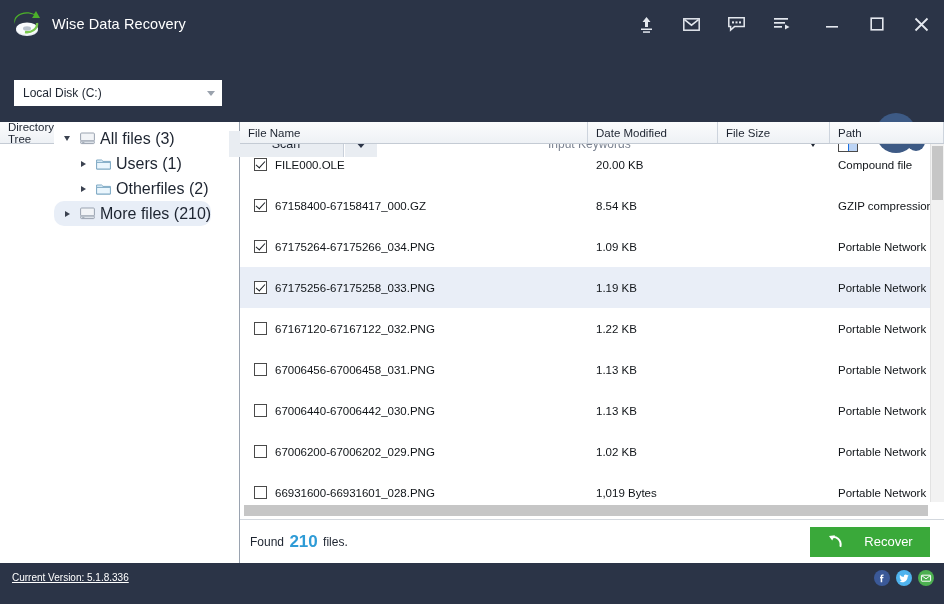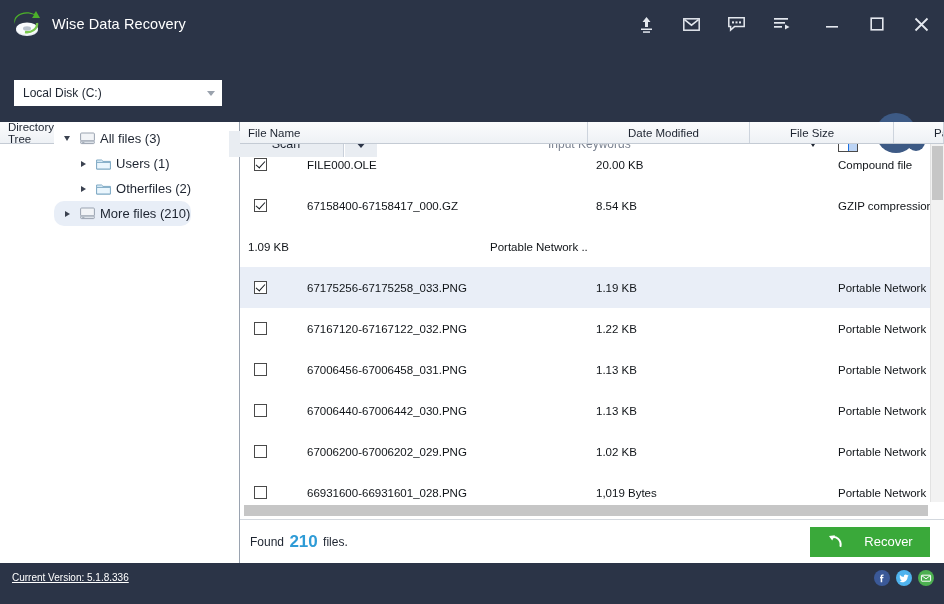--- a/index.html
+++ b/index.html
@@ -124,21 +124,21 @@
     border-right: 1px solid #9aa3b0;
     display: flex; 
   }
   .sidebar-head {
     height: 22px; flex: 0 0 22px;
     background: linear-gradient(#fbfcfd,#eef1f5);
     border-bottom: 1px solid #c4cbd4;
     display: flex; align-items: center;
     padding-left: 8px; font-size: 11.5px; color: #1d2430;
   }
-  .tree { padding-top: 4px; font-size: 13px; color: #1d2430; }
+  .tree { padding-top: 4px; font-size: 16px; color: #1d2430; }
   .tree-row {
     height: 25px; display: flex; align-items: center;
     cursor: pointer; user-select: none;
   }
   .tree-row.selected { background: #e8eef7; border-radius: 10px; }
   .tw { width: 18px; display: flex; align-items: center; justify-content: center; }
   .tw .arw-r {
     width: 0; height: 0;
     border-top: 3.6px solid transparent;
     border-bottom: 3.6px solid transparent;
@@ -154,40 +154,39 @@
   .tree-label { padding-left: 2px; }
 
   
   .filelist { flex: 1; display: flex; flex-direction: column; min-width: 0; background: #ffffff; }
   .lv-head {
     height: 22px; flex: 0 0 22px;
     background: linear-gradient(#fbfcfd,#eef1f5);
     border-bottom: 1px solid #c4cbd4;
     display: flex; font-size: 11.5px; color: #1d2430;
     position: relative;
-    gap: 32px;
   }
   .lv-head .col {
     display: flex; align-items: center; padding-left: 8px;
     border-right: 1px solid #cdd4dd; cursor: pointer; overflow: hidden;
   }
   .col-name { width: 348px; flex: 0 0 348px; }
   .col-size { width: 112px; flex: 0 0 112px; }
   .col-date { width: 130px; flex: 0 0 130px; }
   .col-path { flex: 1; }
 
   .lv-body { flex: 1; position: relative; overflow: hidden; }
   .rows { position: absolute; inset: 0 14px 0 0; }
   .row {
     height: 41px; display: flex; align-items: center;
     font-size: 11.5px; color: #101418; cursor: pointer;
   }
   .row.selected { background: #e9eef7; align-items: center; }
   .cell { padding-left: 8px; overflow: hidden; white-space: nowrap; }
-  .c-name { width: 348px; flex: 0 0 348px; display: flex; align-items: center; padding-left: 14px; gap: 32px; }
+  .c-name { width: 348px; flex: 0 0 348px; display: flex; align-items: center; padding-left: 14px; }
   .c-size { width: 112px; flex: 0 0 112px; }
   .c-date { width: 130px; flex: 0 0 130px; }
   .c-path { flex: 1; padding-right: 4px; text-overflow: clip; }
   .cb {
     width: 13px; height: 13px; flex: 0 0 13px;
     border: 1px solid #4a4a4a; background: #ffffff;
     margin-right: 8px; position: relative;
   }
   .cb.on::after {
     content: ""; position: absolute;
@@ -420,20 +419,24 @@
             <div class="row">
               <div class="cell c-name">
                 <div class="cb on"></div>
                 <span>67158400-67158417_000.GZ</span>
               </div>
               <div class="cell c-size">8.54 KB</div>
               <div class="cell c-date"></div>
               <div class="cell c-path">GZIP compression fi</div>
             </div>
             <div class="row">
+              <div class="cell c-name">
+                <div class="cb on"></div>
+                <span>67175264-67175266_034.PNG</span>
+              </div>
               <div class="cell c-size">1.09 KB</div>
               <div class="cell c-date"></div>
               <div class="cell c-path">Portable Network ..</div>
             </div>
             <div class="row selected">
               <div class="cell c-name">
                 <div class="cb on"></div>
                 <span>67175256-67175258_033.PNG</span>
               </div>
               <div class="cell c-size">1.19 KB</div>

